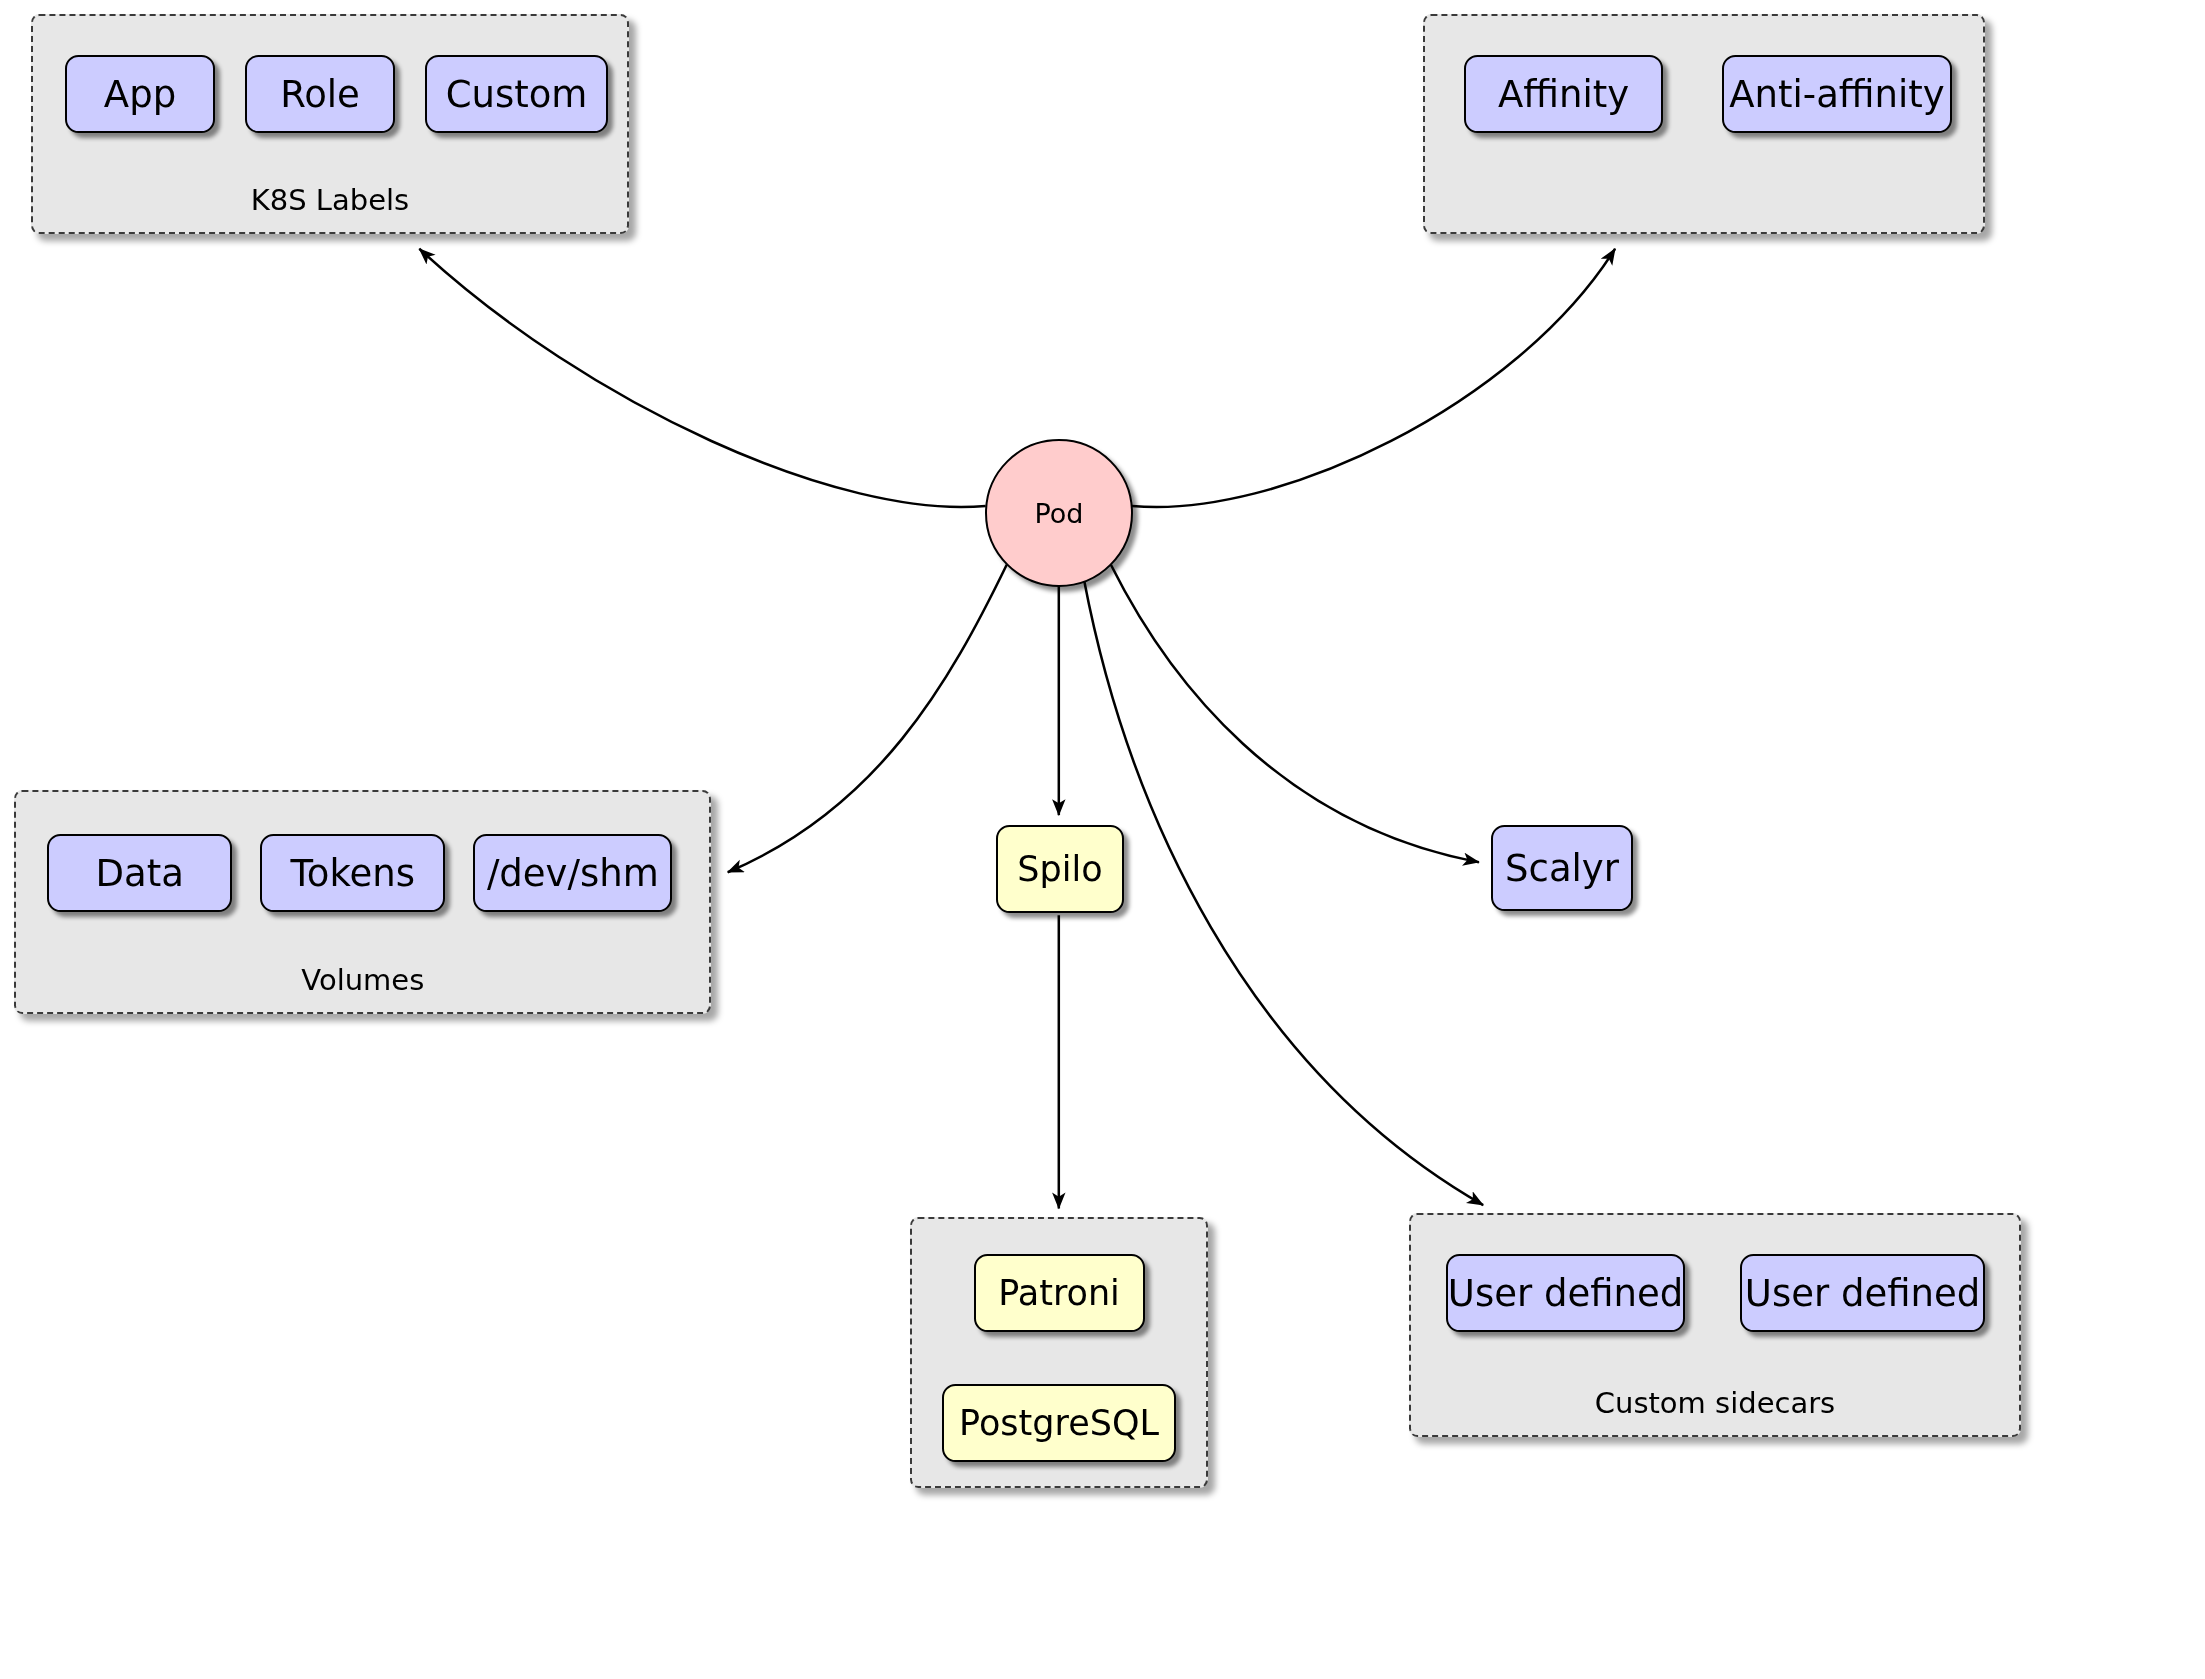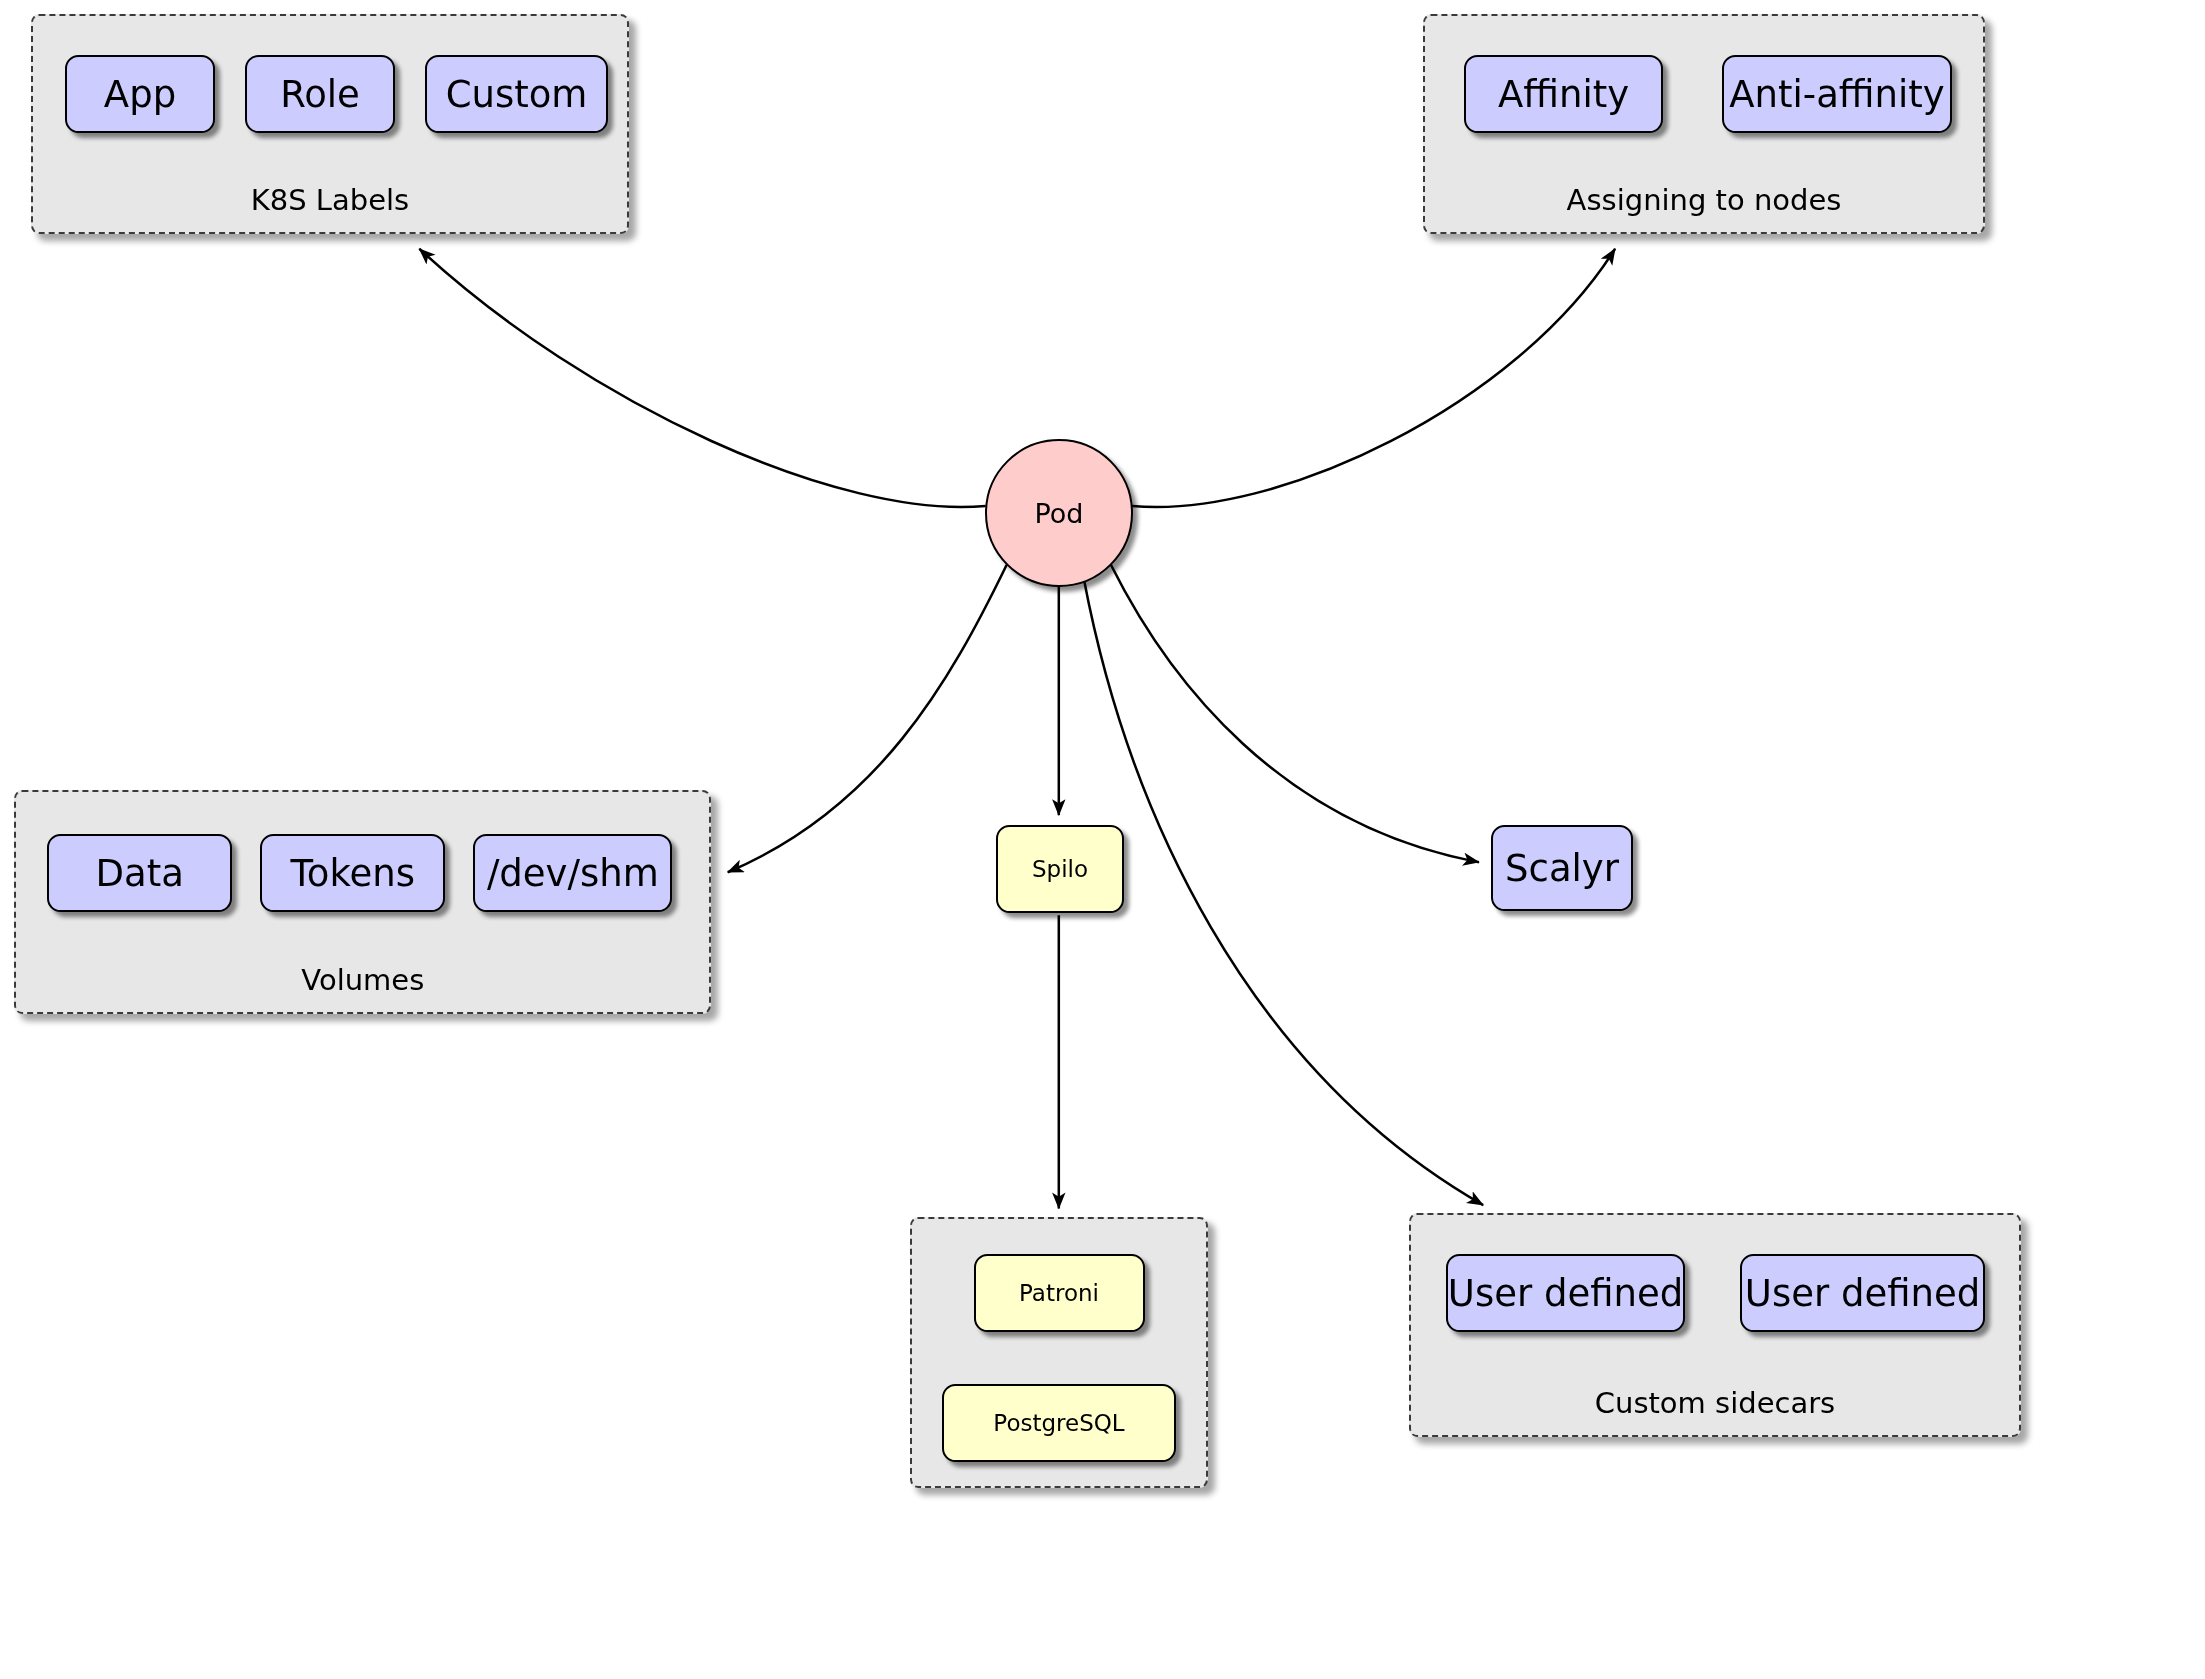--- a/index.html
+++ b/index.html
@@ -44,21 +44,21 @@
     white-space:nowrap;
   }
   .ybox{
     height:78px;
     display:flex;
     align-items:center;
     justify-content:center;
     background:#ffffcc;
     border:2.5px solid #000;
     border-radius:13.4px;
-    font-size:23px;
+    font-size:35px;
     box-shadow:5px 5px 4.2px rgba(0,0,0,0.45);
     box-sizing:border-box;
     padding:0 17px;
     white-space:nowrap;
   }
   .group-title{
     position:absolute;
     bottom:15px;
     left:0;
     width:100%;
@@ -129,21 +129,20 @@
 
   <div class="group" style="left:1423px; top:14.3px; width:562px; height:220px;">
     <div class="boxrow" style="padding:39px 0 0 39px; gap:59px;">
       <div class="nbox" style="width:199px;">
         <span>Affinity</span>
       </div>
       <div class="nbox" style="width:230px;">
         <span>Anti-affinity</span>
       </div>
     </div>
-    <div class="group-title">Assigning to nodes</div>
   </div>
 
   <div class="pod">
     <span>Pod</span>
   </div>
 
   <div class="group" style="left:14.3px; top:790px; width:697px; height:224px;">
     <div class="boxrow" style="padding:42px 0 16px 31px; gap:28px;">
       <div class="nbox" style="width:185px;">
         <span>Data</span>

